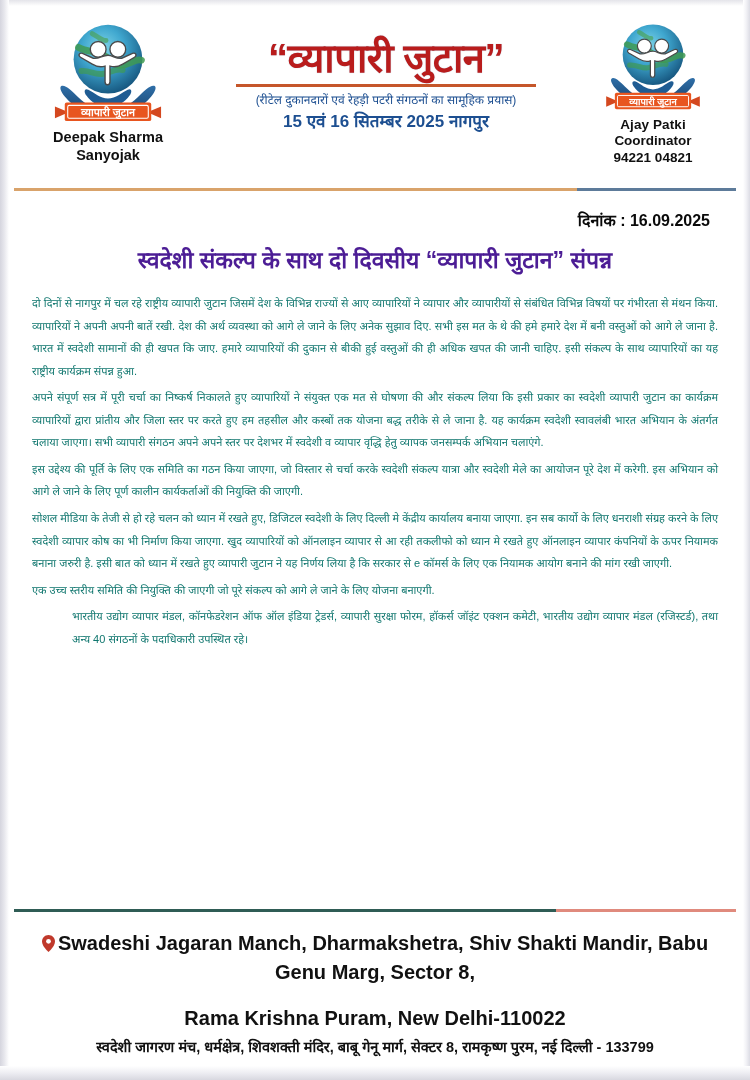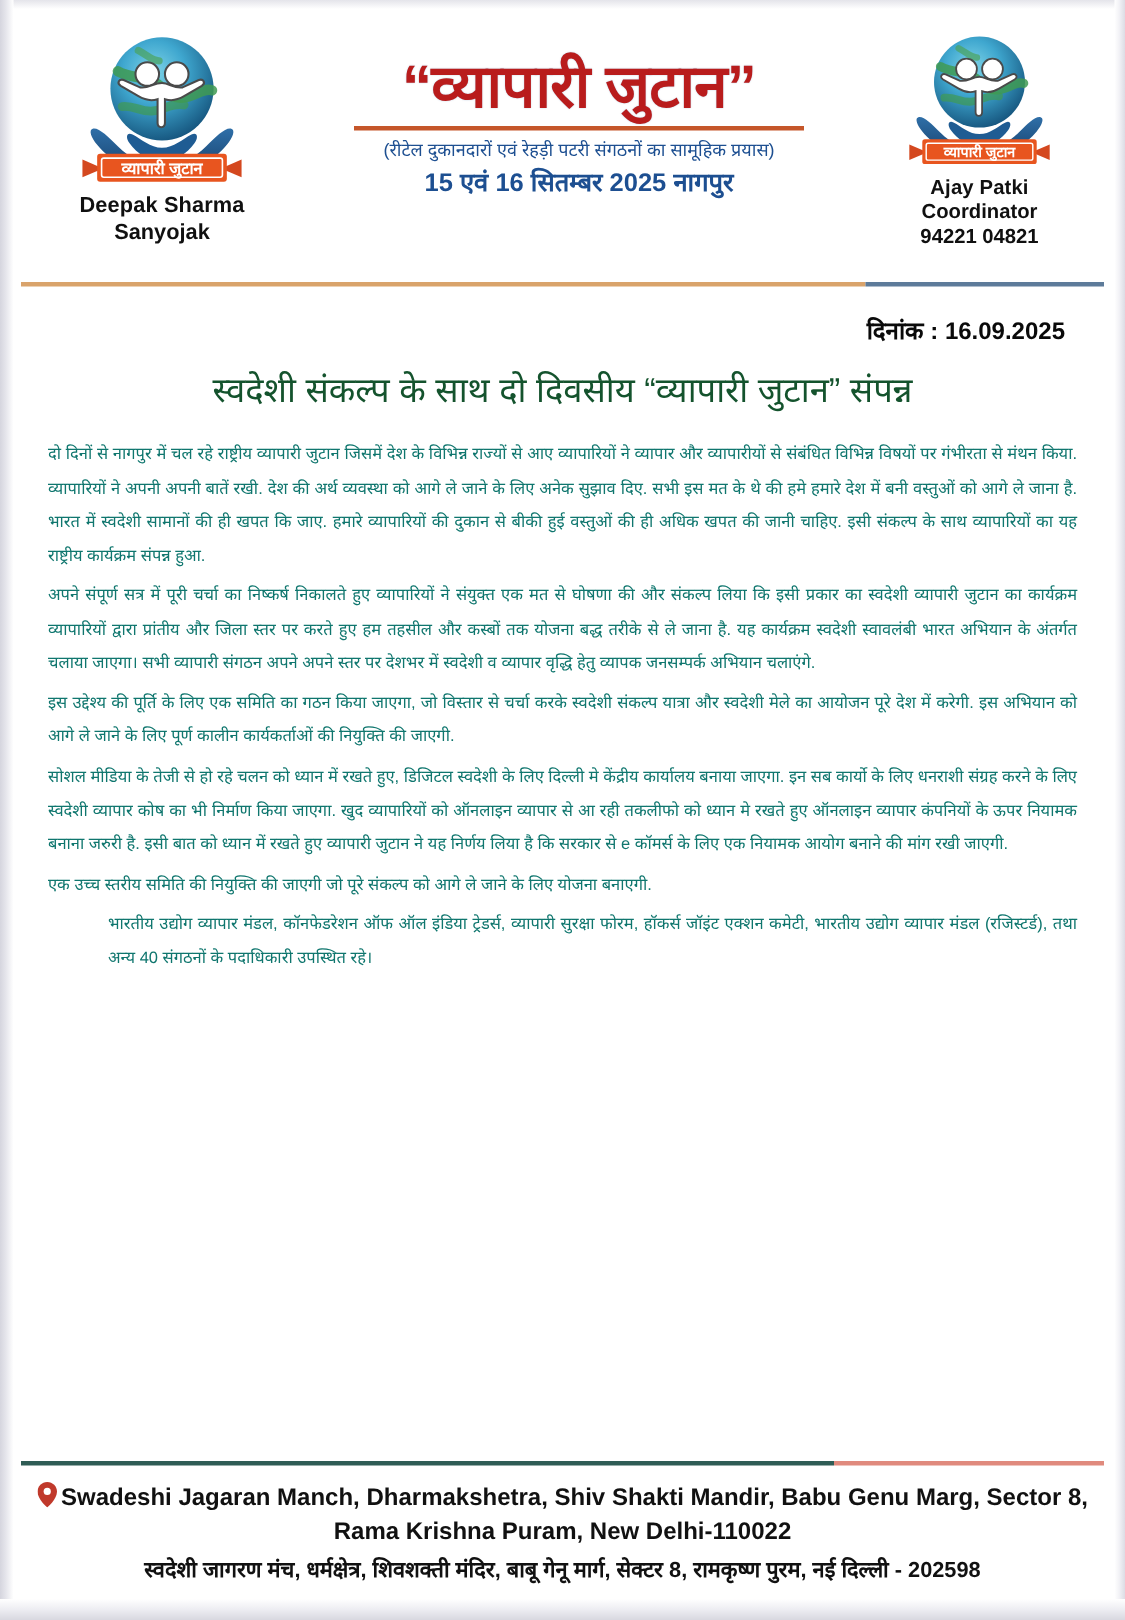--- a/index.html
+++ b/index.html
@@ -139,22 +139,22 @@
   .dateline {
     text-align: right;
     font-size: 16px;
     font-weight: 700;
     color: #0a0a0a;
     margin: 6px 8px 14px 0;
   }
   .doc-heading {
     text-align: center;
     font-size: 23px;
-    font-weight: 400;
-    color: #14532d;
+    font-weight: 700;
+    color: #4c1d95;
     line-height: 1.35;
     margin: 0 0 16px 0;
   }
   .para {
     font-size: 11px;
     color: #0f766e;
     line-height: 2.05;
     text-align: justify;
     text-justify: inter-word;
     margin: 0 0 4px 0;
@@ -173,24 +173,25 @@
   .rule-foot {
     display: flex;
     height: 3px;
     margin-bottom: 10px;
   }
   .rule-foot .seg-a { flex: 0 0 75%; background: #2f5c55; }
   .rule-foot .seg-b { flex: 1 1 auto; background: #e08a7d; }
 
   .footer-line {
     text-align: center;
-    font-size: 16px;
+    font-size: 20px;
     font-weight: 700;
     color: #111111;
     line-height: 1.45;
+    margin-top: 17px;
   }
   .footer-line.hindi {
     font-size: 14.5px;
     margin-top: 4px;
   }
   .pin-icon {
     display: inline-block;
     vertical-align: -2px;
     margin-right: 3px;
   }
@@ -328,16 +329,16 @@
 
     <div class="footer-line">
       <span class="pin-icon">
         <svg width="13" height="17" viewBox="0 0 13 17" xmlns="http://www.w3.org/2000/svg" aria-hidden="true">
           <path d="M6.5 0C2.9 0 0 2.9 0 6.5 0 11.4 6.5 17 6.5 17S13 11.4 13 6.5C13 2.9 10.1 0 6.5 0z" fill="#c0392b"></path>
           <circle cx="6.5" cy="6.3" r="2.4" fill="#ffffff"></circle>
         </svg>
       </span><span>Swadeshi Jagaran Manch, Dharmakshetra, Shiv Shakti Mandir, Babu Genu Marg, Sector 8,</span>
     </div>
     <div class="footer-line">Rama Krishna Puram, New Delhi-110022</div>
-    <div class="footer-line hindi">स्वदेशी जागरण मंच, धर्मक्षेत्र, शिवशक्ती मंदिर, बाबू गेनू मार्ग, सेक्टर 8, रामकृष्ण पुरम, नई दिल्ली - 202598</div>
+    <div class="footer-line hindi">स्वदेशी जागरण मंच, धर्मक्षेत्र, शिवशक्ती मंदिर, बाबू गेनू मार्ग, सेक्टर 8, रामकृष्ण पुरम, नई दिल्ली - 133799</div>
   </div>
 
 </div>
 
 </body></html>

